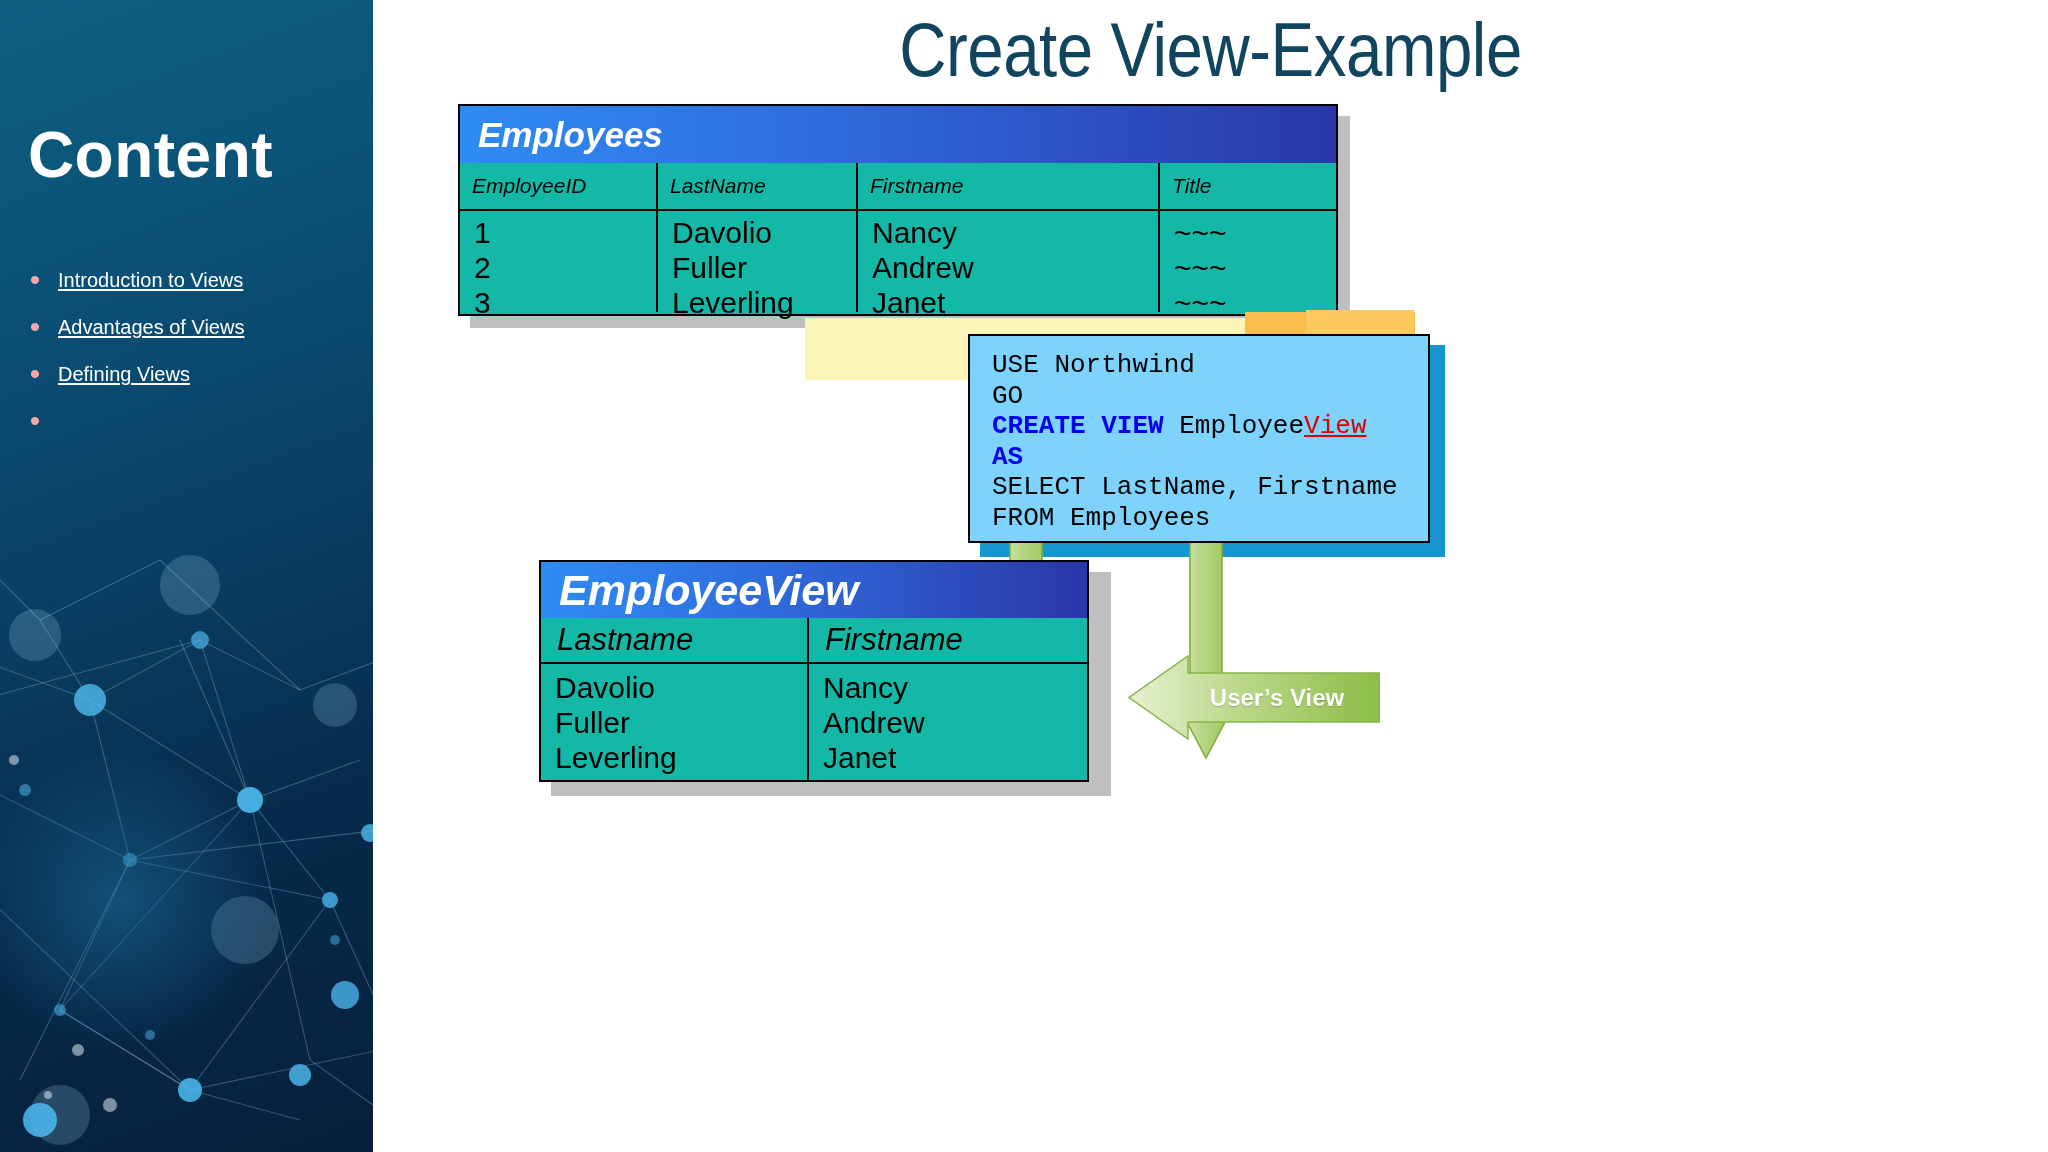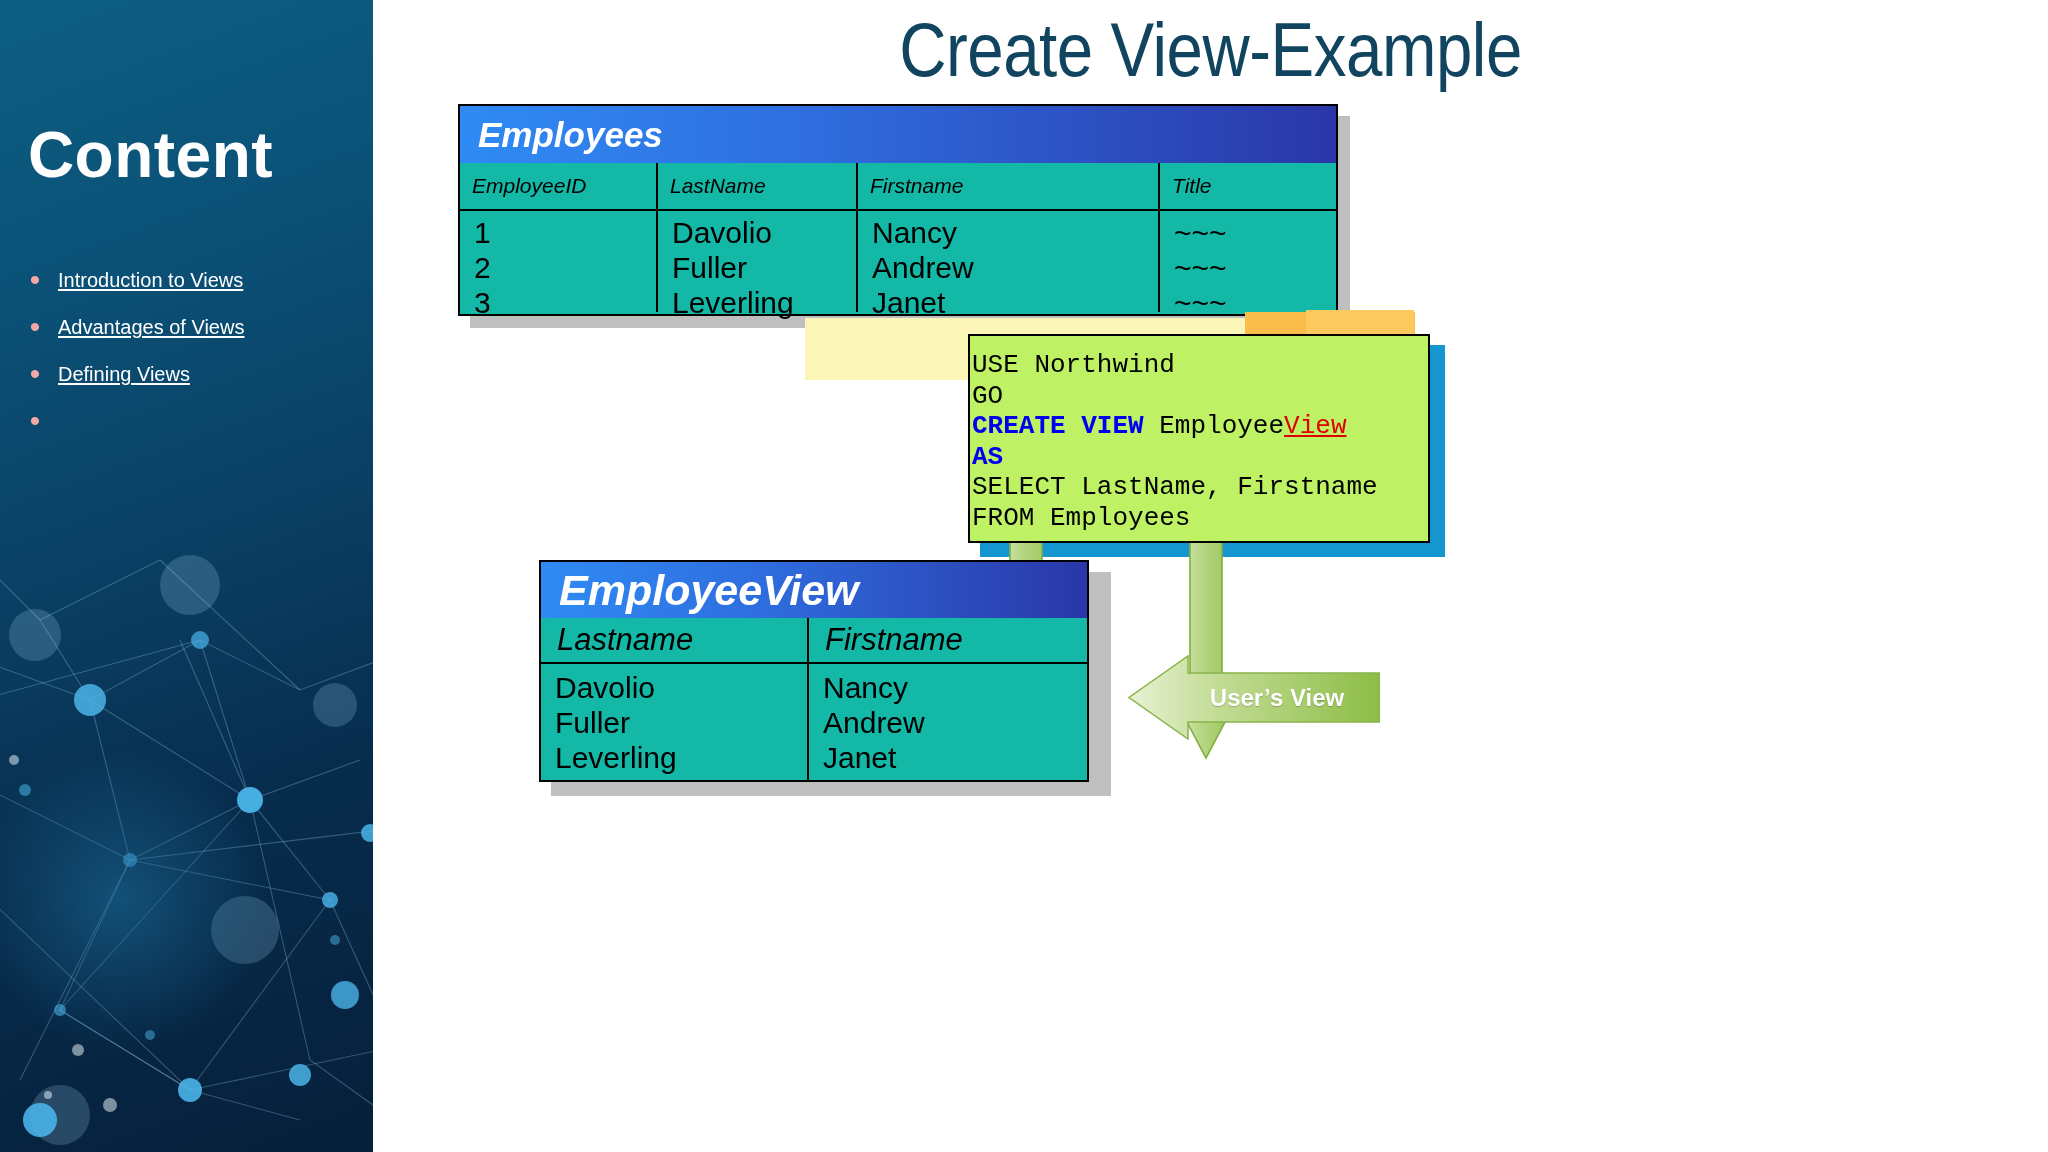--- a/index.html
+++ b/index.html
@@ -83,23 +83,23 @@
   .v-last  { flex:0 0 268px; }
   .v-first { flex:1 1 auto; }
 
   
   #code-yellow-lg { position:absolute; left:805px; top:318px; width:604px; height:62px; background:#fcf5b8; }
   #code-yellow-sm { position:absolute; left:1306px; top:310px; width:108px; height:70px; background:#fbc95e; }
   #code-gold      { position:absolute; left:1245px; top:312px; width:170px; height:62px; background:#f9bd4c; }
   #code-blue      { position:absolute; left:980px; top:345px; width:465px; height:212px; background:#1596cf; }
   #code-box {
     position:absolute; left:968px; top:334px; width:462px; height:209px;
-    background:#bef264; border:2px solid #000;
+    background:#7dd3fc; border:2px solid #000;
     font-family:"Liberation Mono", monospace;
-    font-size:26px; line-height:30.5px; padding:14px 0 0 2px;
+    font-size:26px; line-height:30.5px; padding:14px 0 0 22px;
     white-space:pre; color:#000;
   }
   .kw-blue { color:#0000f0; font-weight:bold; }
   .kw-red  { color:#e00000; text-decoration:underline; }
 
   
   .down-arrow { position:absolute; }
 
   
   #users-view-arrow { position:absolute; left:1128px; top:655px; width:252px; height:85px; }

